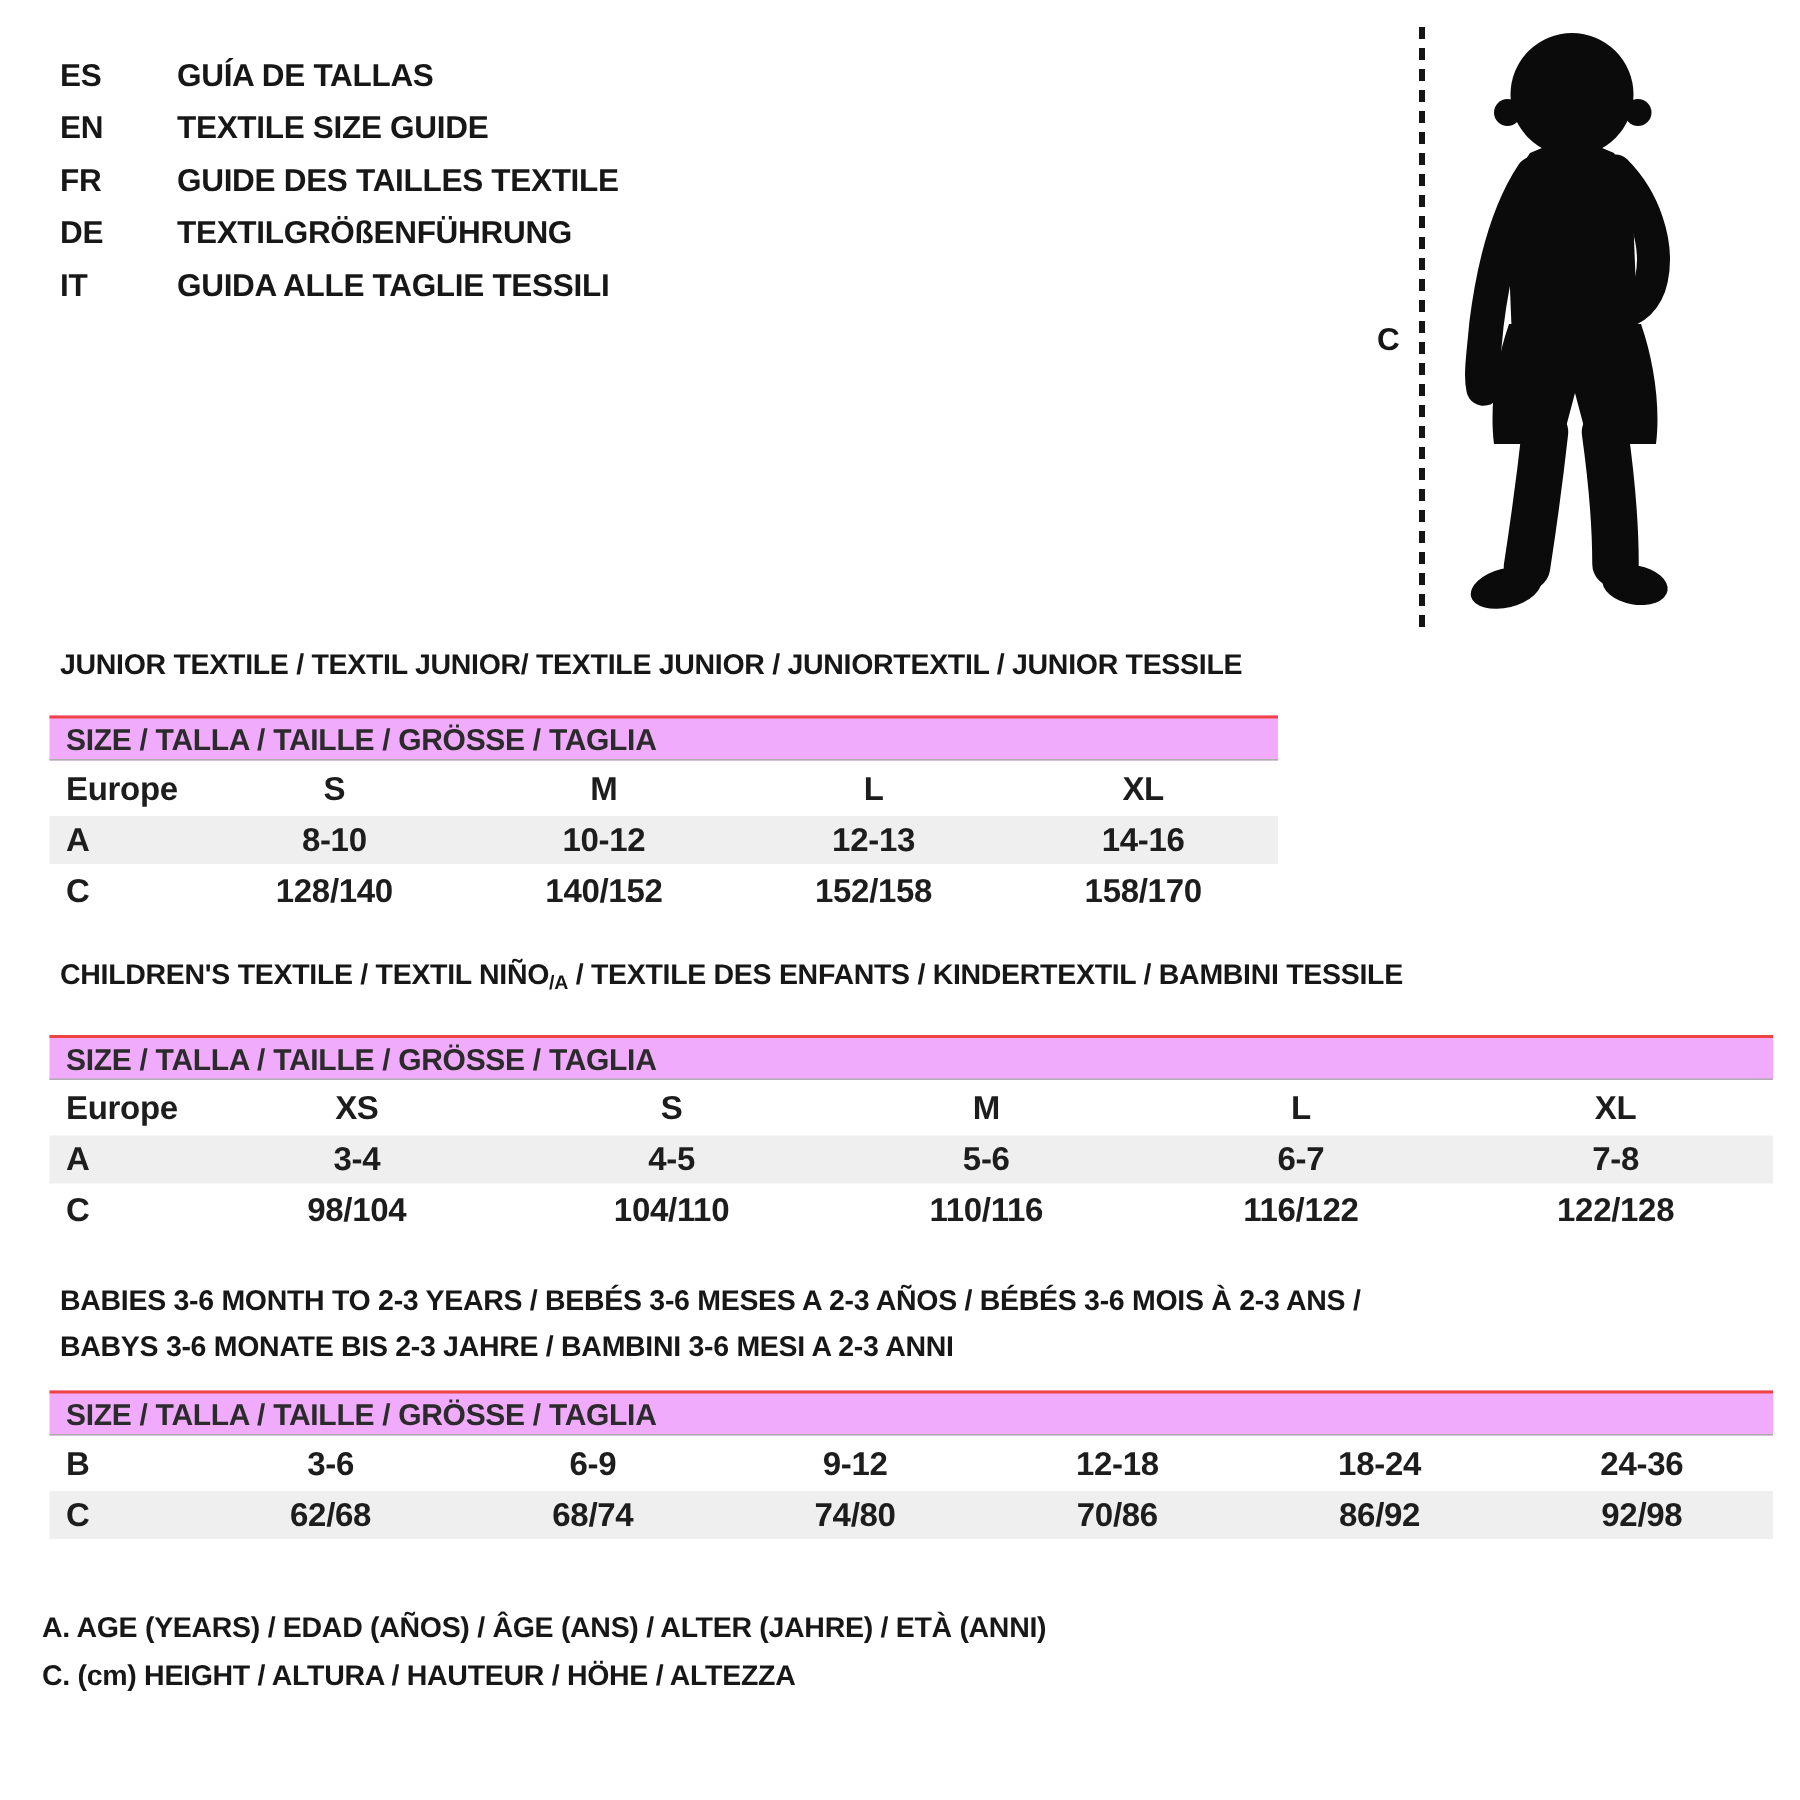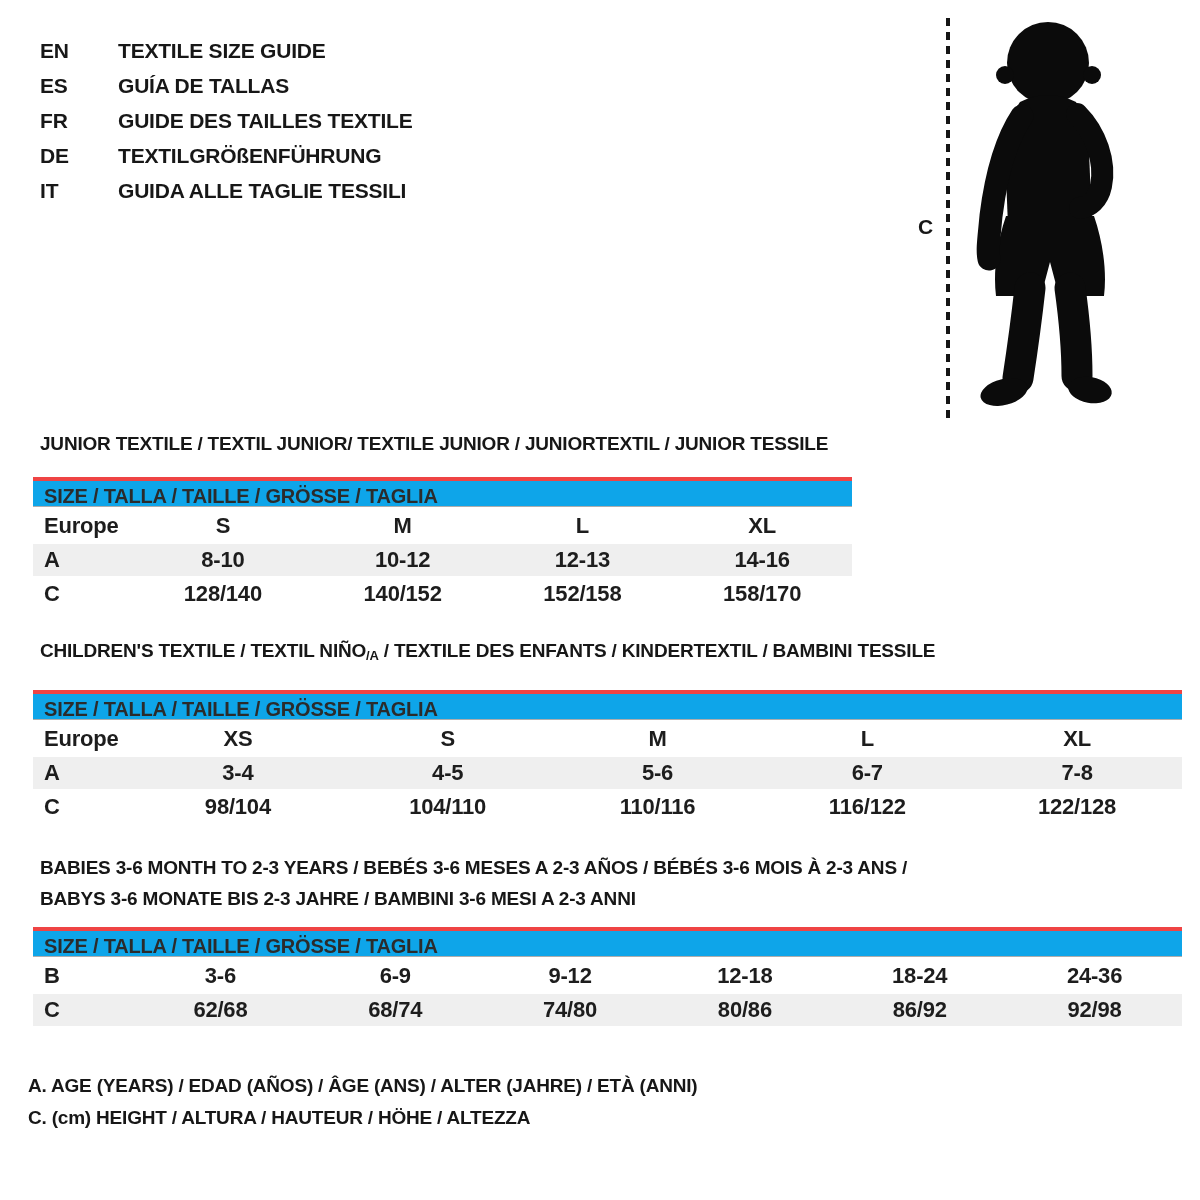--- a/index.html
+++ b/index.html
@@ -17,44 +17,44 @@
   .c-label{position:absolute;left:18px;top:205px;font-size:21px;font-weight:700;color:#161616;}
   .dash-line{position:absolute;left:44px;top:6px;}
   .toddler{position:absolute;left:60px;top:6px;}
   
   .sec-title{position:absolute;left:40px;font-size:19px;font-weight:700;color:#171717;white-space:nowrap;}
   .sec-title .sub{font-size:13px;position:relative;top:3px;}
   .two-line{line-height:31px;}
   
   .tbl{position:absolute;left:33px;}
   .thead{
-    height:30px;line-height:30px;box-sizing:border-box;background:#0ea5e9;
-    border-top:4px solid #ef4444;border-bottom:1px solid #adadad;
+    height:30px;line-height:30px;box-sizing:border-box;background:#f0abfc;
+    border-top:2px solid #ef4444;border-bottom:1px solid #adadad;
     padding-left:11px;font-size:20px;font-weight:700;color:#2b2b2b;margin-bottom:3px;
     white-space:nowrap;
   }
   .trow{display:flex;height:32px;line-height:32px;margin-bottom:2px;font-size:22px;font-weight:700;color:#1d1d1d;}
   .trow.shaded{background:#efefef;}
   .trow .lbl{width:100px;padding-left:11px;box-sizing:border-box;text-align:left;}
   .trow .cell{flex:1;text-align:center;}
   
   .footer{position:absolute;left:28px;top:1070px;}
   .note{height:32px;line-height:32px;font-size:19px;font-weight:700;color:#171717;white-space:nowrap;}
 </style>
 </head>
 <body>
 
 <div class="lang-block">
   <div class="lang-row">
+    <span class="lang-code">ES</span>
+    <span class="lang-title">GUÍA DE TALLAS</span>
+  </div>
+  <div class="lang-row">
     <span class="lang-code">EN</span>
     <span class="lang-title">TEXTILE SIZE GUIDE</span>
-  </div>
-  <div class="lang-row">
-    <span class="lang-code">ES</span>
-    <span class="lang-title">GUÍA DE TALLAS</span>
   </div>
   <div class="lang-row">
     <span class="lang-code">FR</span>
     <span class="lang-title">GUIDE DES TAILLES TEXTILE</span>
   </div>
   <div class="lang-row">
     <span class="lang-code">DE</span>
     <span class="lang-title">TEXTILGRÖßENFÜHRUNG</span>
   </div>
   <div class="lang-row">
@@ -162,21 +162,21 @@
     <span class="cell">9-12</span>
     <span class="cell">12-18</span>
     <span class="cell">18-24</span>
     <span class="cell">24-36</span>
   </div>
   <div class="trow shaded">
     <span class="lbl">C</span>
     <span class="cell">62/68</span>
     <span class="cell">68/74</span>
     <span class="cell">74/80</span>
-    <span class="cell">80/86</span>
+    <span class="cell">70/86</span>
     <span class="cell">86/92</span>
     <span class="cell">92/98</span>
   </div>
 </div>
 
 <div class="footer">
   <div class="note">A. AGE (YEARS) / EDAD (AÑOS) / ÂGE (ANS) / ALTER (JAHRE) / ETÀ (ANNI)</div>
   <div class="note">C. (cm) HEIGHT / ALTURA / HAUTEUR / HÖHE / ALTEZZA</div>
 </div>
 

